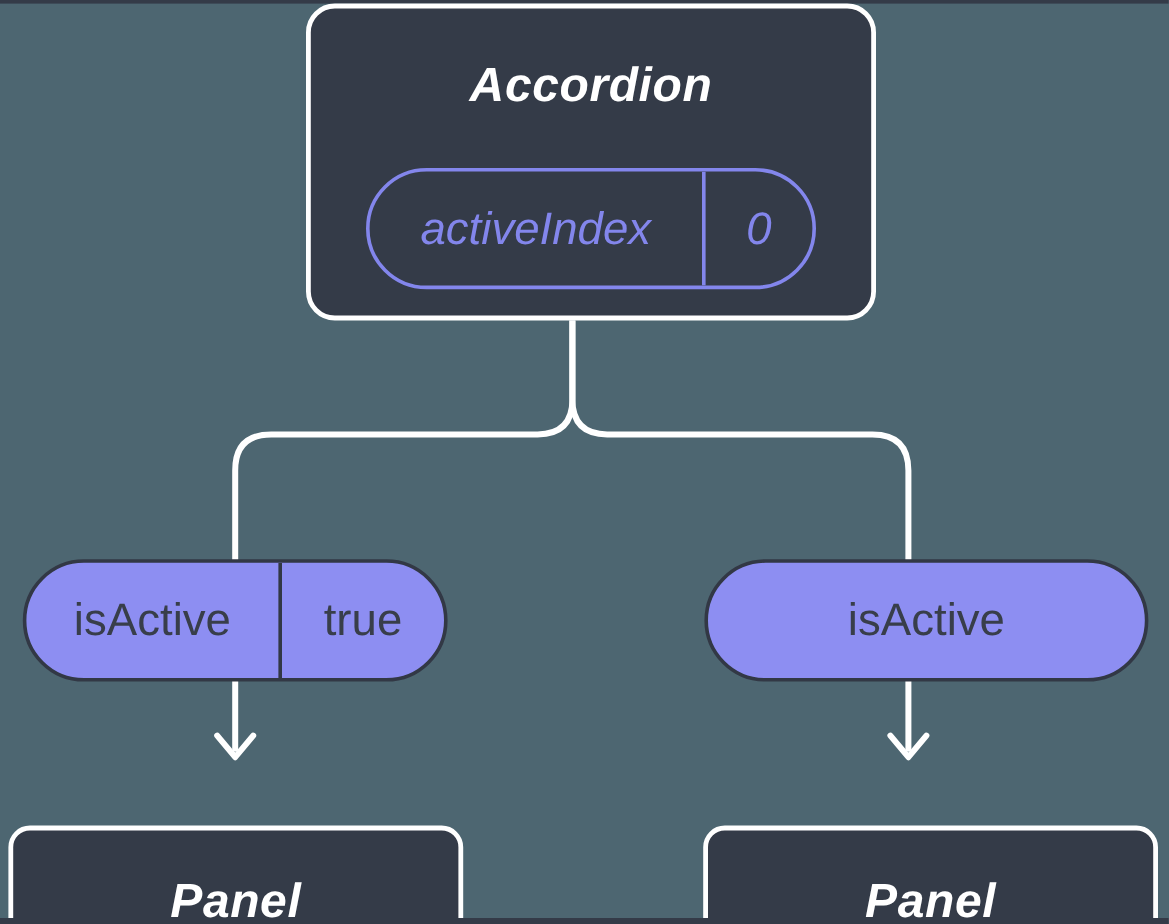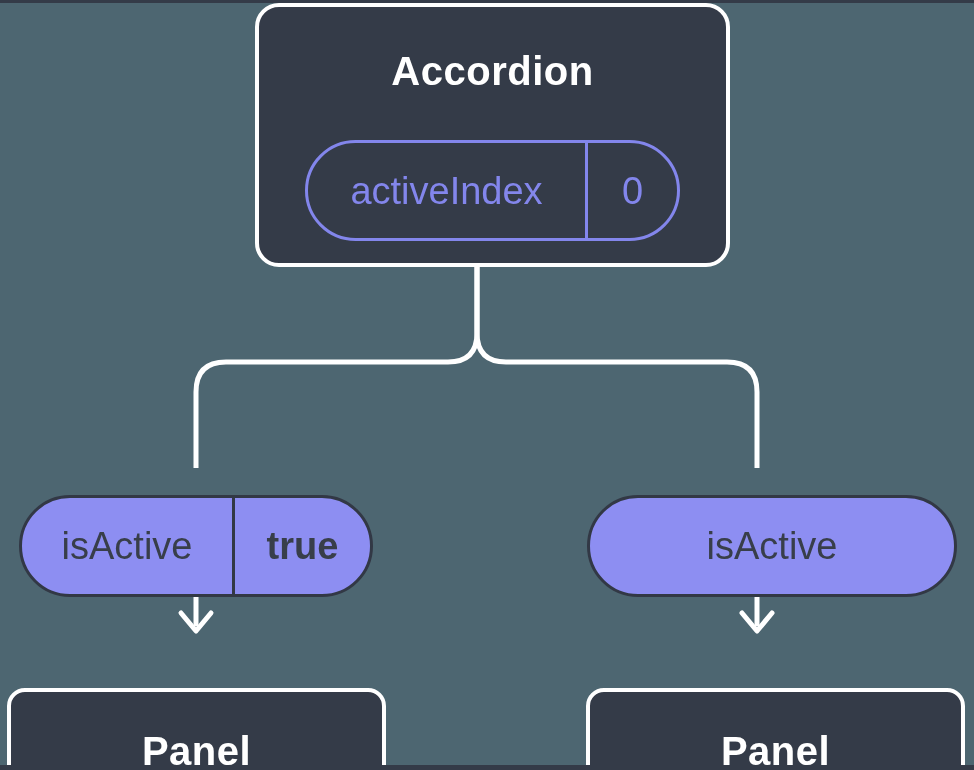--- a/index.html
+++ b/index.html
@@ -11,37 +11,37 @@
   body{font-family:"Liberation Sans","DejaVu Sans",sans-serif;background:var(--bg);}
   .stage{position:relative;width:974px;height:770px;background:var(--bg);}
   .edge{position:absolute;left:0;width:974px;background:var(--node);}
   .edge.top{top:0;height:3px;}
   .edge.bottom{bottom:0;height:5px;}
   svg.wires{position:absolute;left:0;top:0;width:974px;height:770px;}
   svg.wires path{fill:none;stroke:var(--line);stroke-width:5;stroke-linejoin:round;}
   svg.wires path.cap{stroke-linecap:round;}
 
   .node{position:absolute;background:var(--node);border:4px solid var(--line);
-        color:var(--line);display:flex;align-items:center;justify-content:center;}
+        color:var(--line);display:flex;align-items:center;justify-content:center;font-style:italic;}
   .node-accordion{left:255px;top:3px;width:475px;height:264px;border-radius:24px;
         flex-direction:column;justify-content:flex-start;padding-top:44px;}
   .node-title{font-size:40px;font-weight:600;line-height:40px;letter-spacing:.5px;}
   .node-panel{height:125px;width:379px;top:688px;border-radius:18px;}
   .node-panel .node-title{line-height:1;}
   .panel-left{left:7px;}
   .panel-right{left:586px;}
 
   .pill{display:flex;align-items:stretch;border-radius:999px;overflow:hidden;}
   .cell{display:flex;align-items:center;justify-content:center;font-size:38px;line-height:1;}
   .pill-outline{margin-top:49px;width:375px;height:101px;border:3px solid var(--accent);
         color:var(--accent);}
   .pill-outline .cell-value{border-left:3px solid var(--accent);width:92px;}
   .pill-solid{position:absolute;top:466px;height:102px;background:var(--pill);
-        border:3px solid var(--pillborder);color:var(--ink);margin-top:29px;}
-  .pill-solid .cell-value{border-left:3px solid var(--pillborder);font-weight:bold;}
+        border:3px solid var(--pillborder);color:var(--ink);}
+  .pill-solid .cell-value{border-left:3px solid var(--pillborder);}
   .pill-solid.left{left:19px;width:354px;}
   .pill-solid.left .cell-value{width:138px;}
   .pill-solid.right{left:587px;width:370px;}
   .pill-solid.right .cell-value{width:152px;}
   .cell-name{flex:1;}
 </style>
 </head>
 <body>
 
 <div class="stage">

